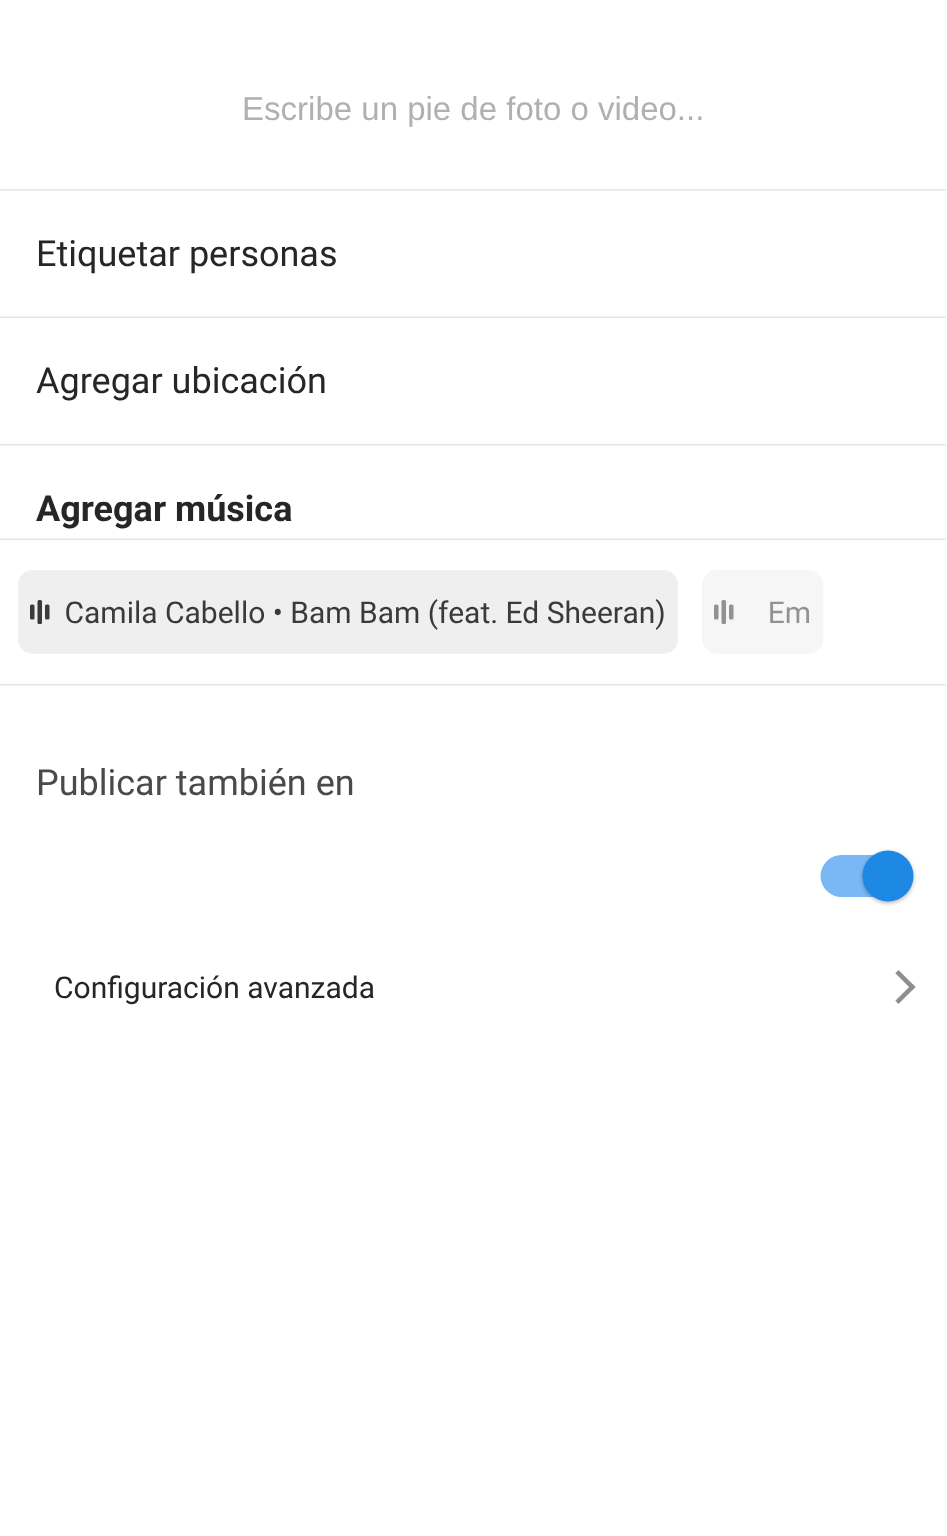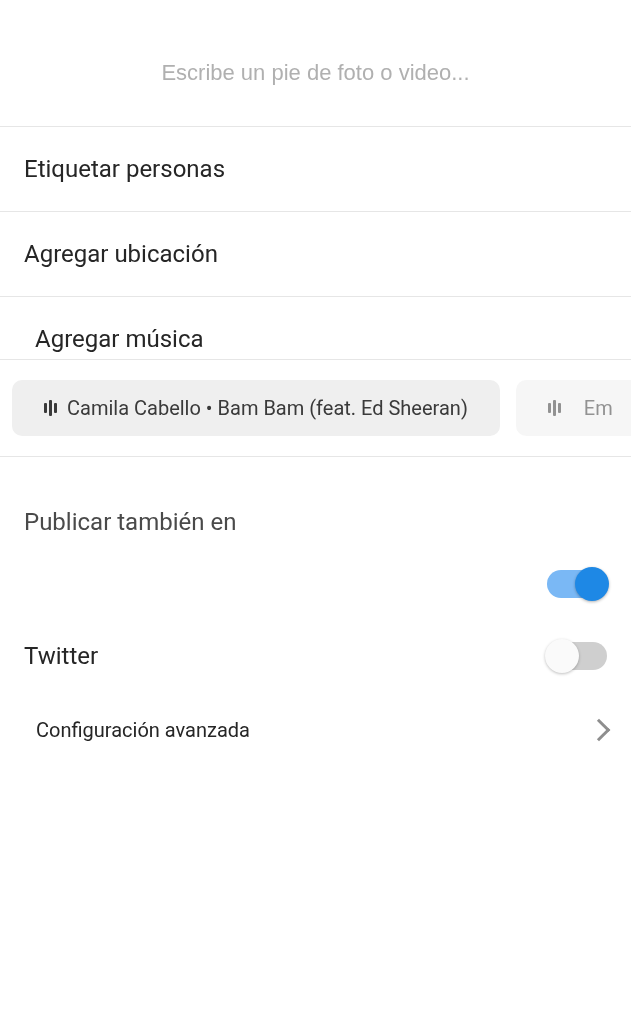--- a/index.html
+++ b/index.html
@@ -36,39 +36,38 @@
       font-size: 24px;
       font-weight: 400;
       color: #262626;
       cursor: pointer;
     }
     .music-section {
       padding: 28px 24px 0;
     }
     .music-title {
       font-size: 24px;
-      font-weight: 400;
+      font-weight: 700;
       color: #262626;
       margin-bottom: 0;
-      margin-left: 11px;
     }
     .music-chips {
       display: flex;
       gap: 16px;
       overflow-x: hidden;
       padding: 20px 0 20px 18px;
       margin: 0 -24px 0 -6px;
     }
     .music-chip {
       display: flex;
       align-items: center;
       gap: 10px;
       background: #efefef;
       border-radius: 10px;
-      padding: 16px 32px;
+      padding: 16px 8px;
       font-size: 20px;
       color: #3a3a3a;
       white-space: nowrap;
       flex-shrink: 0;
       cursor: pointer;
     }
     .music-chip.secondary {
       opacity: 0.55;
       gap: 23px;
     }
@@ -194,25 +193,19 @@
 <div class="share-section">
   <div class="share-title">Publicar también en</div>
 
   <div class="share-row blank">
     <span class="label"></span>
     <div class="toggle on">
       <div class="toggle-knob"></div>
     </div>
   </div>
 
-  <div class="share-row">
-    <span class="label">Twitter</span>
-    <div class="toggle off">
-      <div class="toggle-knob"></div>
-    </div>
-  </div>
 
 </div>
 
 <div class="advanced-row">
   <span>Configuración avanzada</span>
   <span class="chevron"></span>
 </div>
 
 </body></html>

